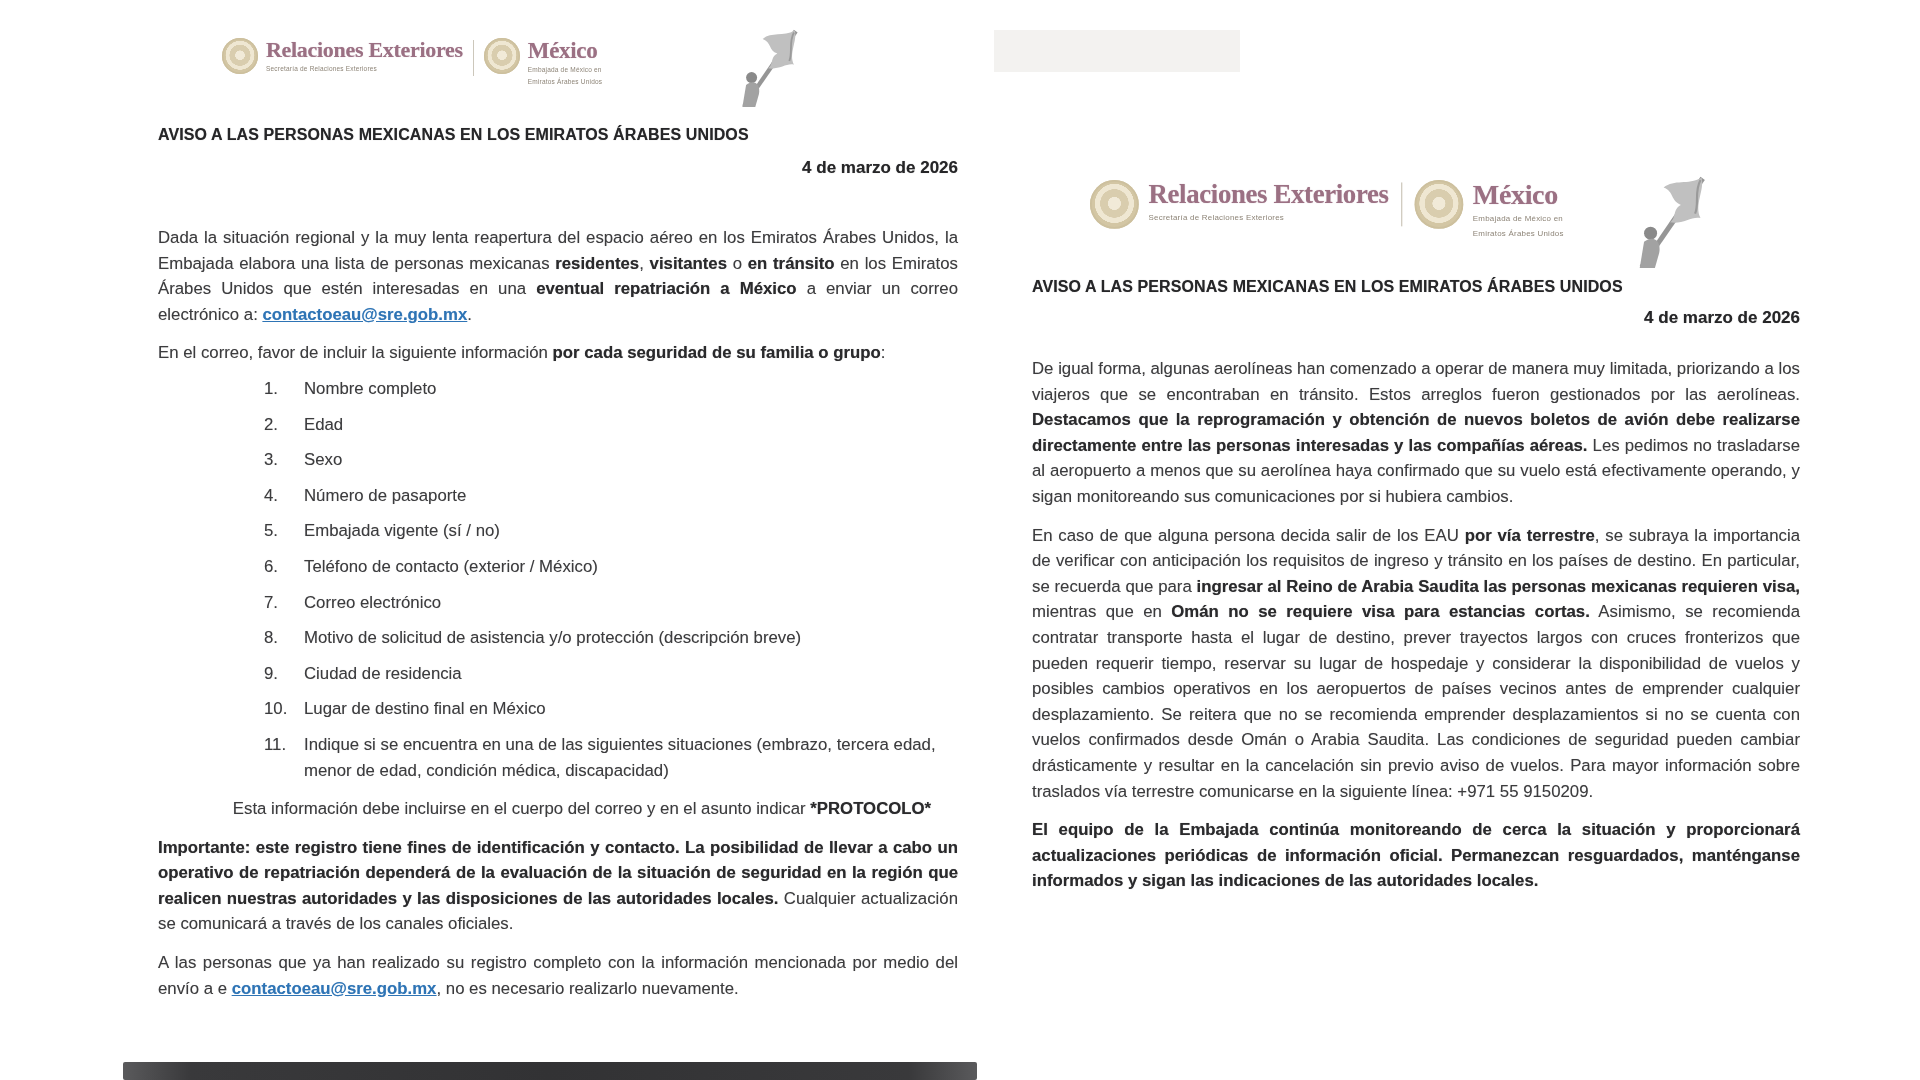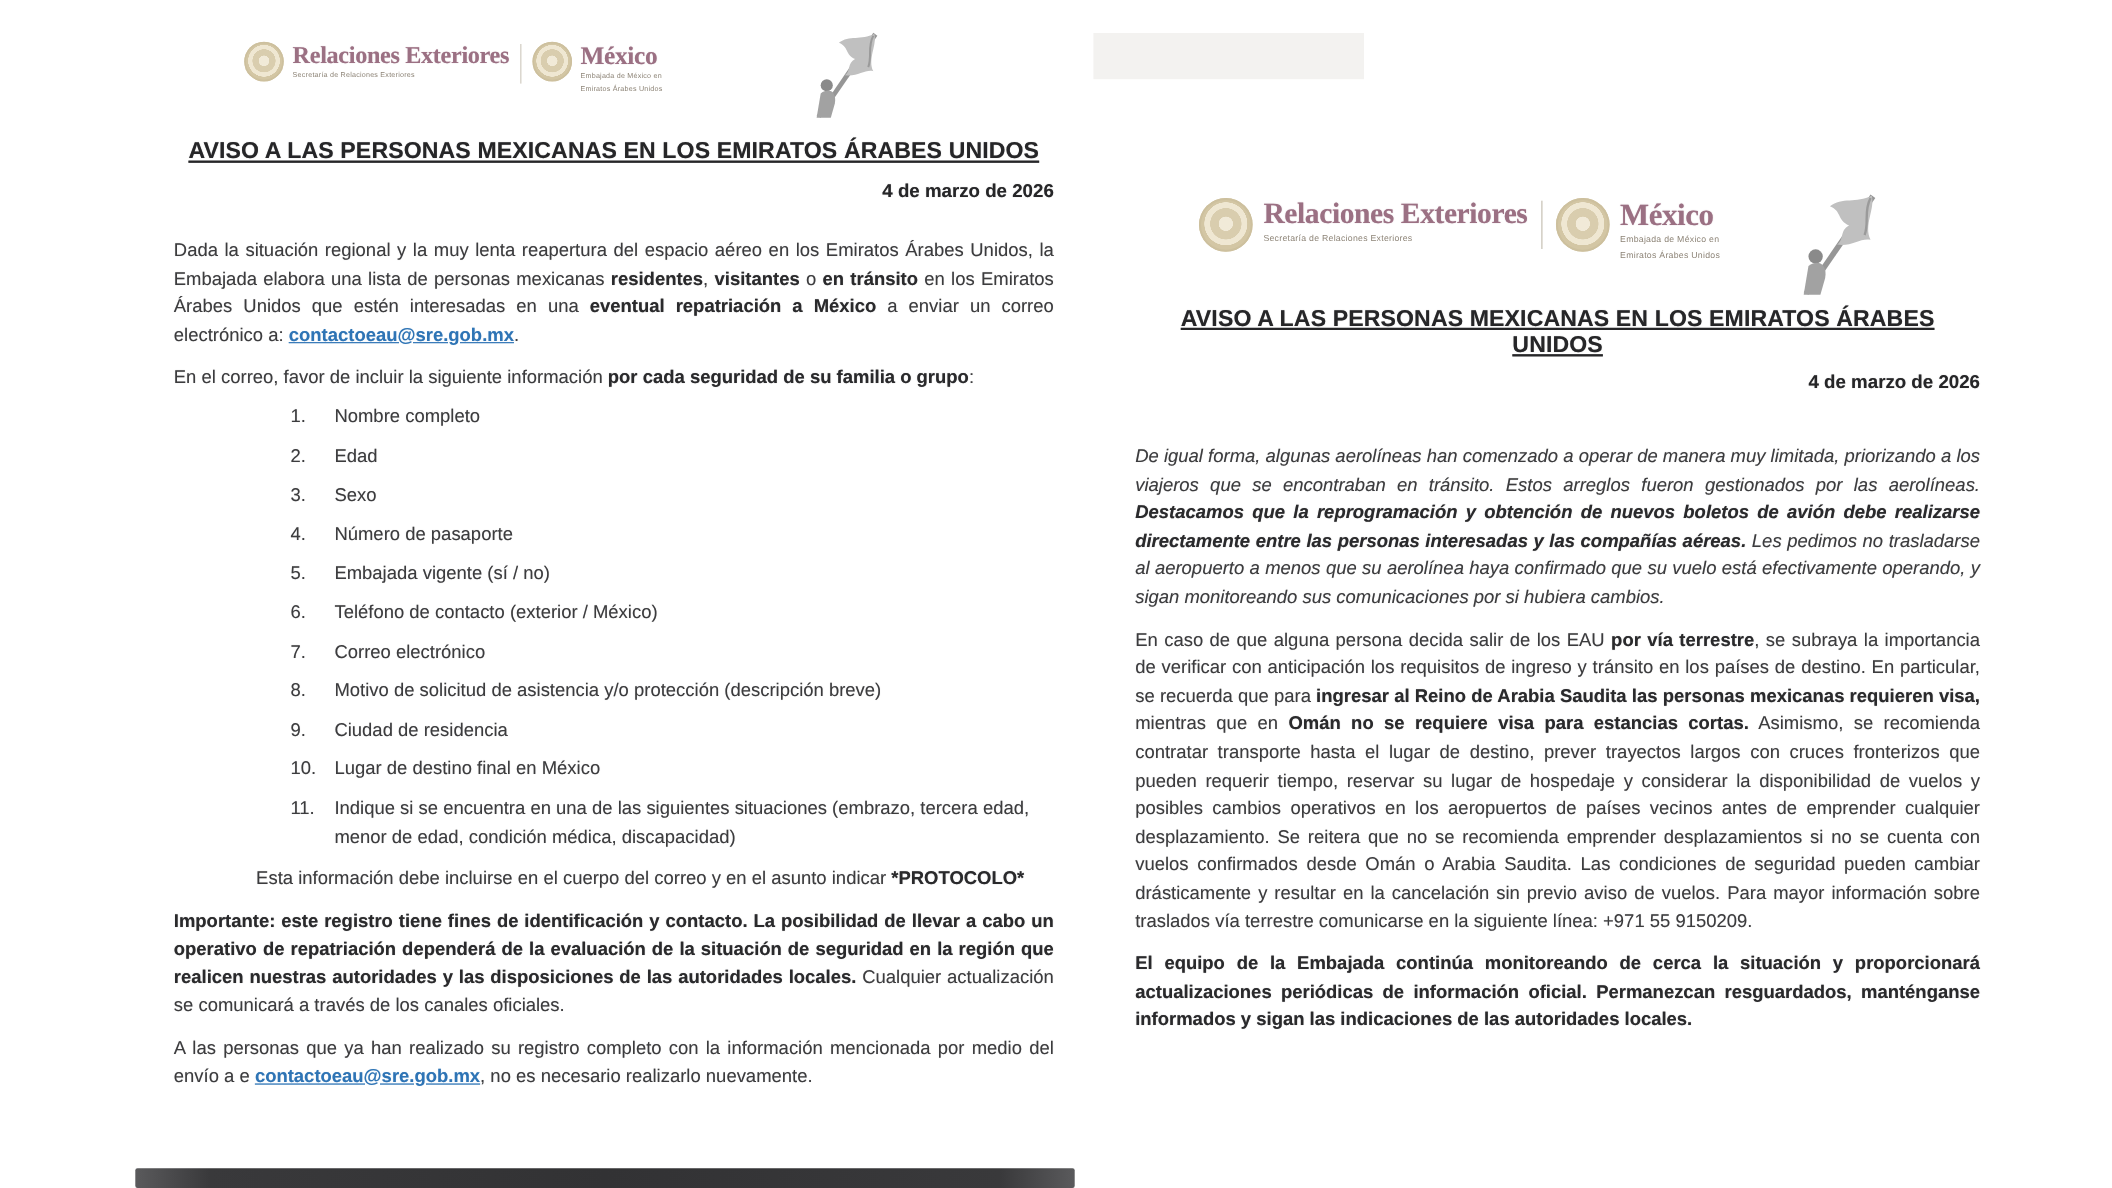--- a/index.html
+++ b/index.html
@@ -61,40 +61,39 @@
   }
   .logo-divider { width:1px; height:36px; background:#ccc7bb; margin:2px 10px 0 10px; }
 
   .flag-art { position:absolute; }
   .page-left  .flag-art { left:566px; top:-4px; }
   .page-right .flag-art { left:586px; top:20px; }
   .page-right .flag-art svg { transform:scale(1.18); transform-origin:left top; }
 
   
   .doc-title {
-    text-align:center; font-weight:700; font-size:21px; letter-spacing:.1px;
+    font-weight:700; font-size:16px; letter-spacing:.1px;
     color:#262628; margin-top:4px;
     text-shadow:0 0 .7px rgba(40,40,40,.5);
-    text-decoration:underline;
   }
   .page-right .doc-title { margin-top:6px; }
   .doc-date {
     text-align:right; font-weight:700; font-size:17px; color:#262628;
     margin-top:14px;
     text-shadow:0 0 .7px rgba(40,40,40,.5);
   }
   .page-right .doc-date { margin-top:12px; }
 
   p.body {
     font-size:16.8px; line-height:25.6px; text-align:justify;
     color:#3c3c3e; margin-top:13px;
     text-shadow:0 0 .7px rgba(80,80,82,.4);
   }
-  .page-left  p.p-first { margin-top:31px; }
-  .page-right p.p-first { margin-top:44px;font-style:italic; }
+  .page-left  p.p-first { margin-top:47px; }
+  .page-right p.p-first { margin-top:28px; }
 
   p.indented { padding-left:48px; text-align:center; }
 
   .bold, .all-bold { font-weight:700; color:#2a2a2c; text-shadow:0 0 .7px rgba(42,42,44,.55); }
 
   a.doc-link {
     color:#2e74b5; font-weight:700; text-decoration:underline;
     text-shadow:0 0 .7px rgba(46,116,181,.4);
   }
 

